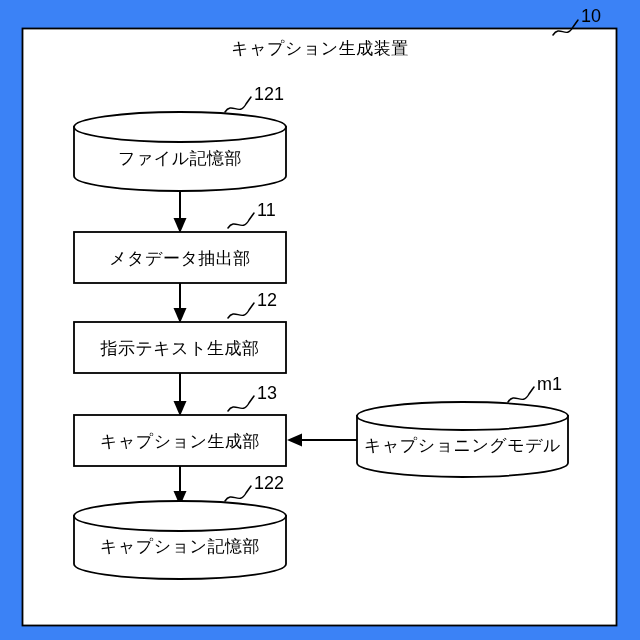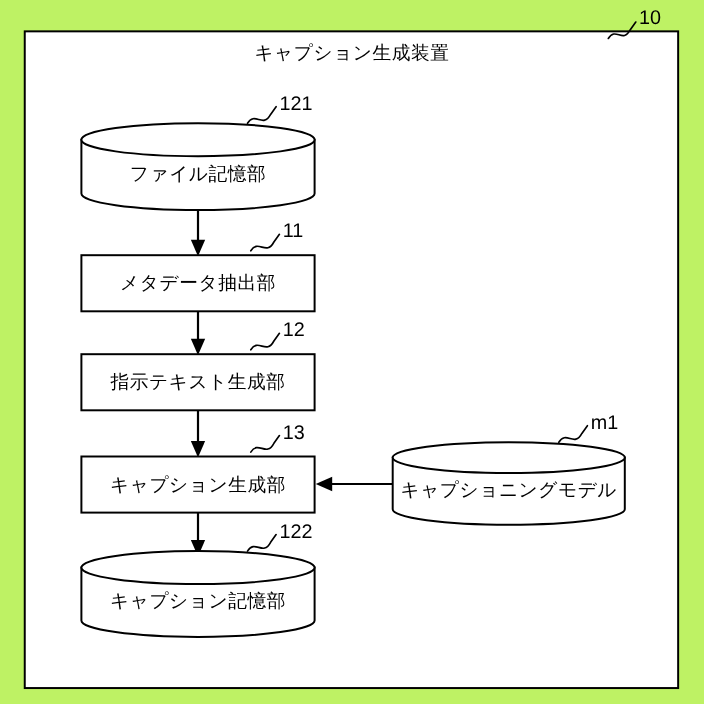--- a/index.html
+++ b/index.html
@@ -9,21 +9,21 @@
     background: #ffffff;
   }
   body {
     font-family: "Liberation Sans", "DejaVu Sans", sans-serif;
     color: #000000;
   }
   #page {
     position: relative;
     width: 640px;
     height: 640px;
-    background: #bef264;
+    background: #3b82f6;
     overflow: hidden;
   }
   svg.diagram {
     position: absolute;
     left: 0;
     top: 0;
     width: 640px;
     height: 640px;
   }
   .shape-fill {

